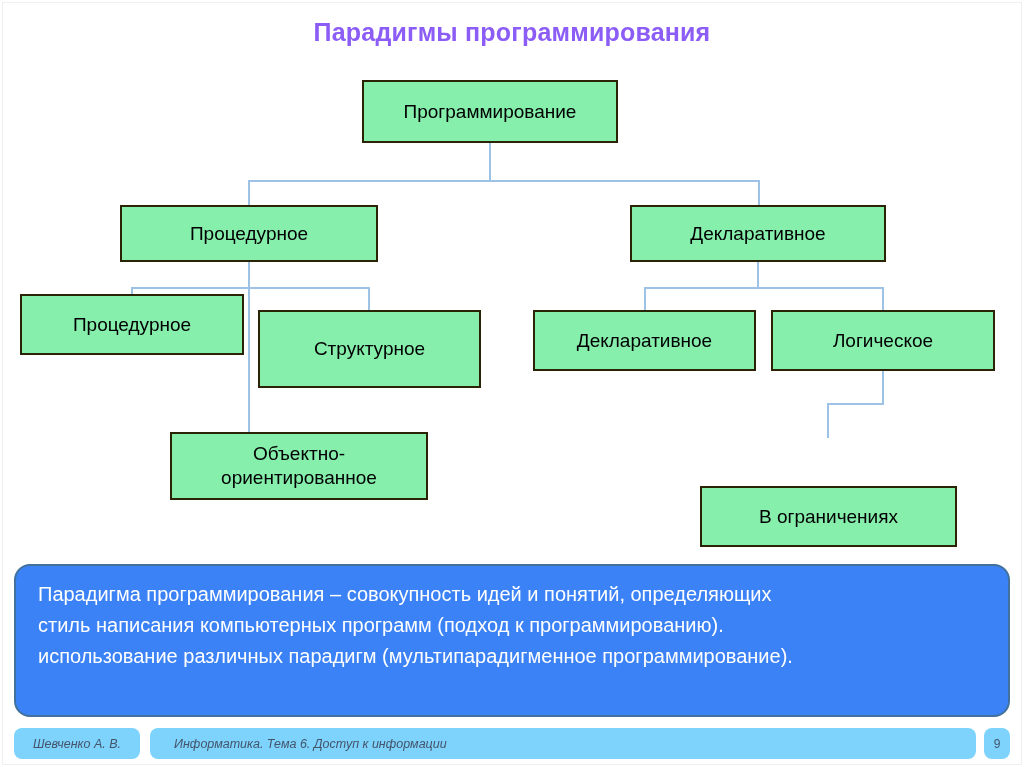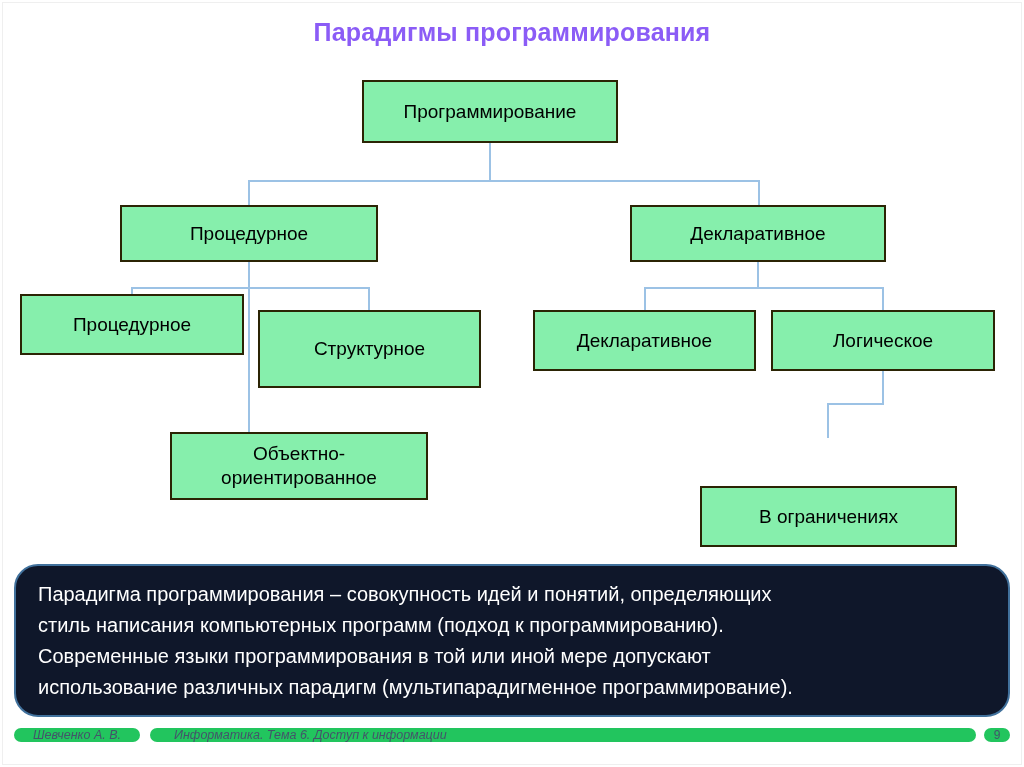--- a/index.html
+++ b/index.html
@@ -16,25 +16,25 @@
     position:absolute;box-sizing:border-box;background:#86efac;
     border:2.5px solid #2B2404;color:#000;font-weight:normal;font-size:19px;
     display:flex;align-items:center;justify-content:center;text-align:center;
     white-space:pre-line;line-height:1.25;
   }
   .conn{position:absolute;background:#9CC2E5;}
   .conn.h{height:2px;}
   .conn.v{width:2px;}
   #info-box{
     position:absolute;left:14px;top:564px;width:996px;height:153px;box-sizing:border-box;
-    background:#0f172a;border:2.5px solid #41719C;border-radius:24px;
+    background:#3b82f6;border:2.5px solid #41719C;border-radius:16px;
     padding:13px 22px;color:#ffffff;font-size:20px;line-height:31px;
   }
   .pill{
-    position:absolute;top:728px;height:14px;box-sizing:border-box;background:#22c55e;
+    position:absolute;top:728px;height:31px;box-sizing:border-box;background:#7dd3fc;
     border-radius:8px;color:#44546A;font-style:italic;font-size:12.5px;
     display:flex;align-items:center;justify-content:center;
   }
   #footer-author-pill{left:14px;width:126px;}
   #footer-subject-pill{left:150px;width:826px;justify-content:flex-start;padding-left:24px;}
   #footer-page-pill{left:984px;width:26px;font-style:normal;font-size:12px;}
 </style>
 </head>
 <body>
 
@@ -69,21 +69,20 @@
   <div class="node" style="left:258px;top:310px;width:223px;height:78px;">Структурное</div>
   <div class="node" style="left:533px;top:310px;width:223px;height:61px;">Декларативное</div>
   <div class="node" style="left:771px;top:310px;width:224px;height:61px;">Логическое</div>
   <div class="node" style="left:122px;top:432px;width:258px;height:68px;margin-left:48px;">Объектно-
 ориентированное</div>
   <div class="node" style="left:700px;top:438px;width:257px;height:61px;margin-top:48px;">В ограничениях</div>
 
   <div id="info-box">
     <div>Парадигма программирования – совокупность идей и понятий, определяющих</div>
     <div>стиль написания компьютерных программ (подход к программированию).</div>
-    <div>Современные языки программирования в той или иной мере допускают</div>
     <div>использование различных парадигм (мультипарадигменное программирование).</div>
   </div>
 
   <div class="pill" id="footer-author-pill">
     <span>Шевченко А. В.</span>
   </div>
   <div class="pill" id="footer-subject-pill">
     <span>Информатика. Тема 6. Доступ к информации</span>
   </div>
   <div class="pill" id="footer-page-pill">

